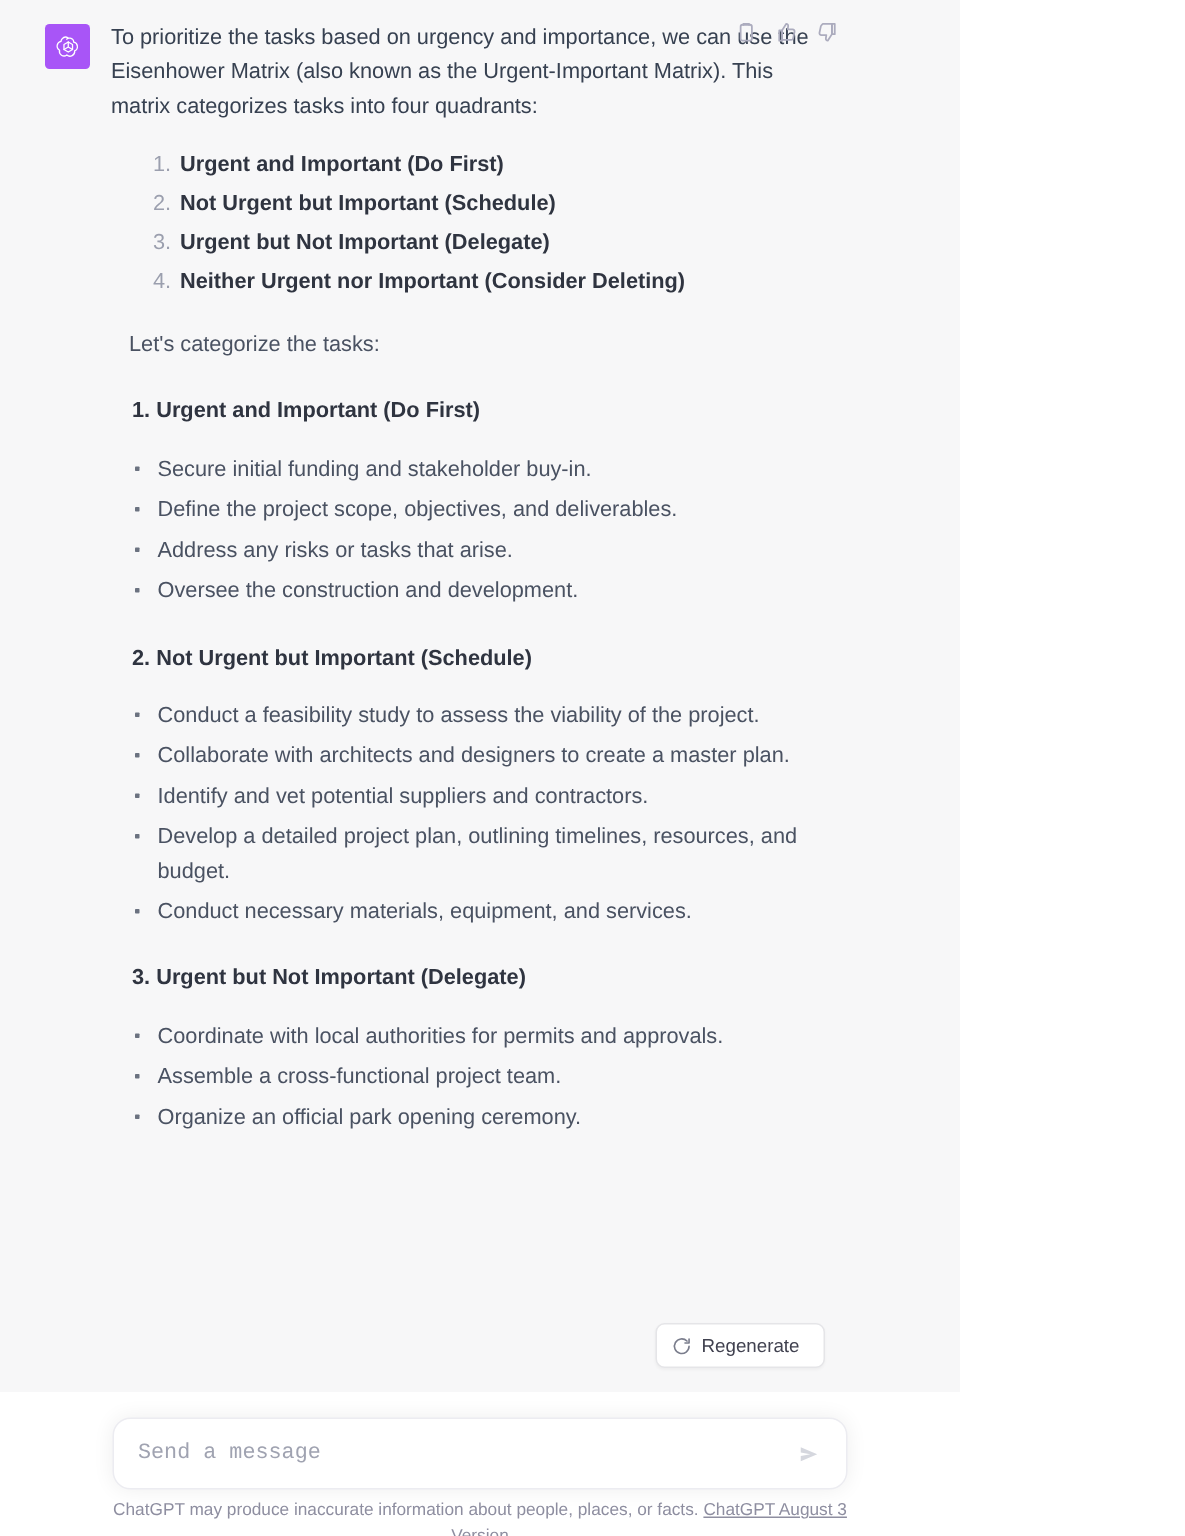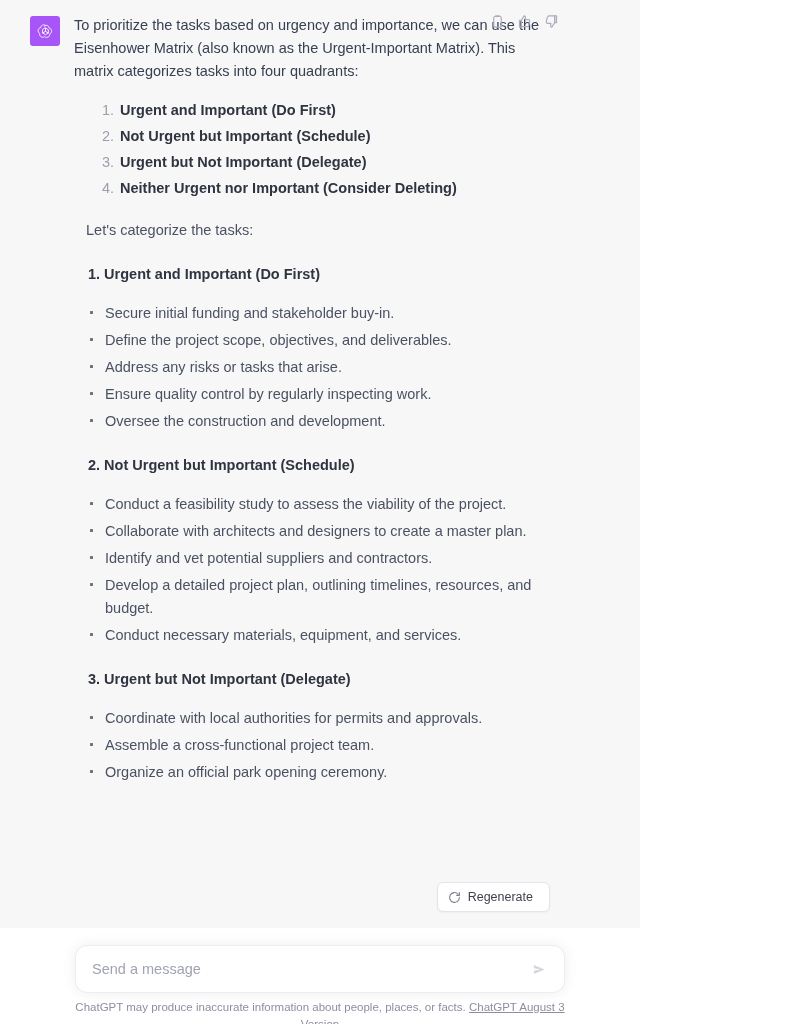--- a/index.html
+++ b/index.html
@@ -200,21 +200,21 @@
     height: 48px;
     display: flex;
     align-items: center;
     padding: 0 48px 0 16px;
   }
   .composer input {
     flex: 1 1 auto;
     border: none;
     outline: none;
     background: transparent;
-    font-family: Liberation Sans, sans-serif;
+    font-family: Liberation Mono, monospace;
     font-size: 14.5px;
     color: #374151;
     height: 100%;
   }
   .composer input::placeholder { color: #a0a3b1; }
 
   .send-btn {
     position: absolute;
     right: 14px;
     top: 50%;
@@ -276,21 +276,20 @@
         </ol>
 
         <p class="lead-in">Let's categorize the tasks:</p>
 
         <div class="section">
           <h4>1. Urgent and Important (Do First)</h4>
           <ul class="bullets">
             <li>Secure initial funding and stakeholder buy-in.</li>
             <li>Define the project scope, objectives, and deliverables.</li>
             <li>Address any risks or tasks that arise.</li>
-            <li>Ensure quality control by regularly inspecting work.</li>
             <li>Oversee the construction and development.</li>
           </ul>
         </div>
 
         <div class="section">
           <h4>2. Not Urgent but Important (Schedule)</h4>
           <ul class="bullets">
             <li>Conduct a feasibility study to assess the viability of the project.</li>
             <li>Collaborate with architects and designers to create a master plan.</li>
             <li>Identify and vet potential suppliers and contractors.</li>

